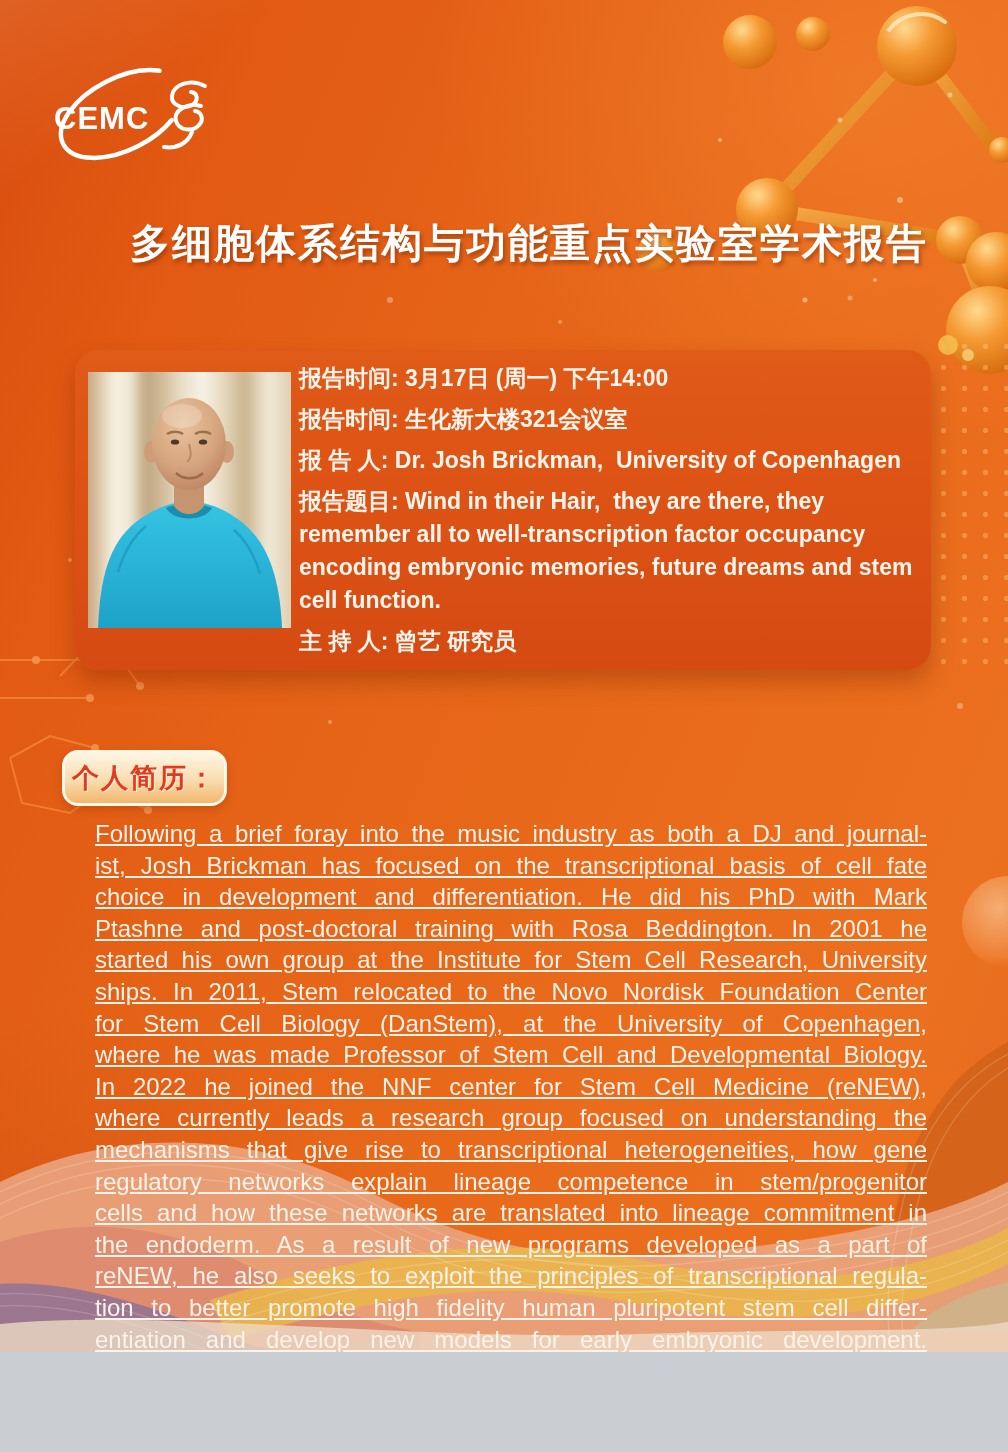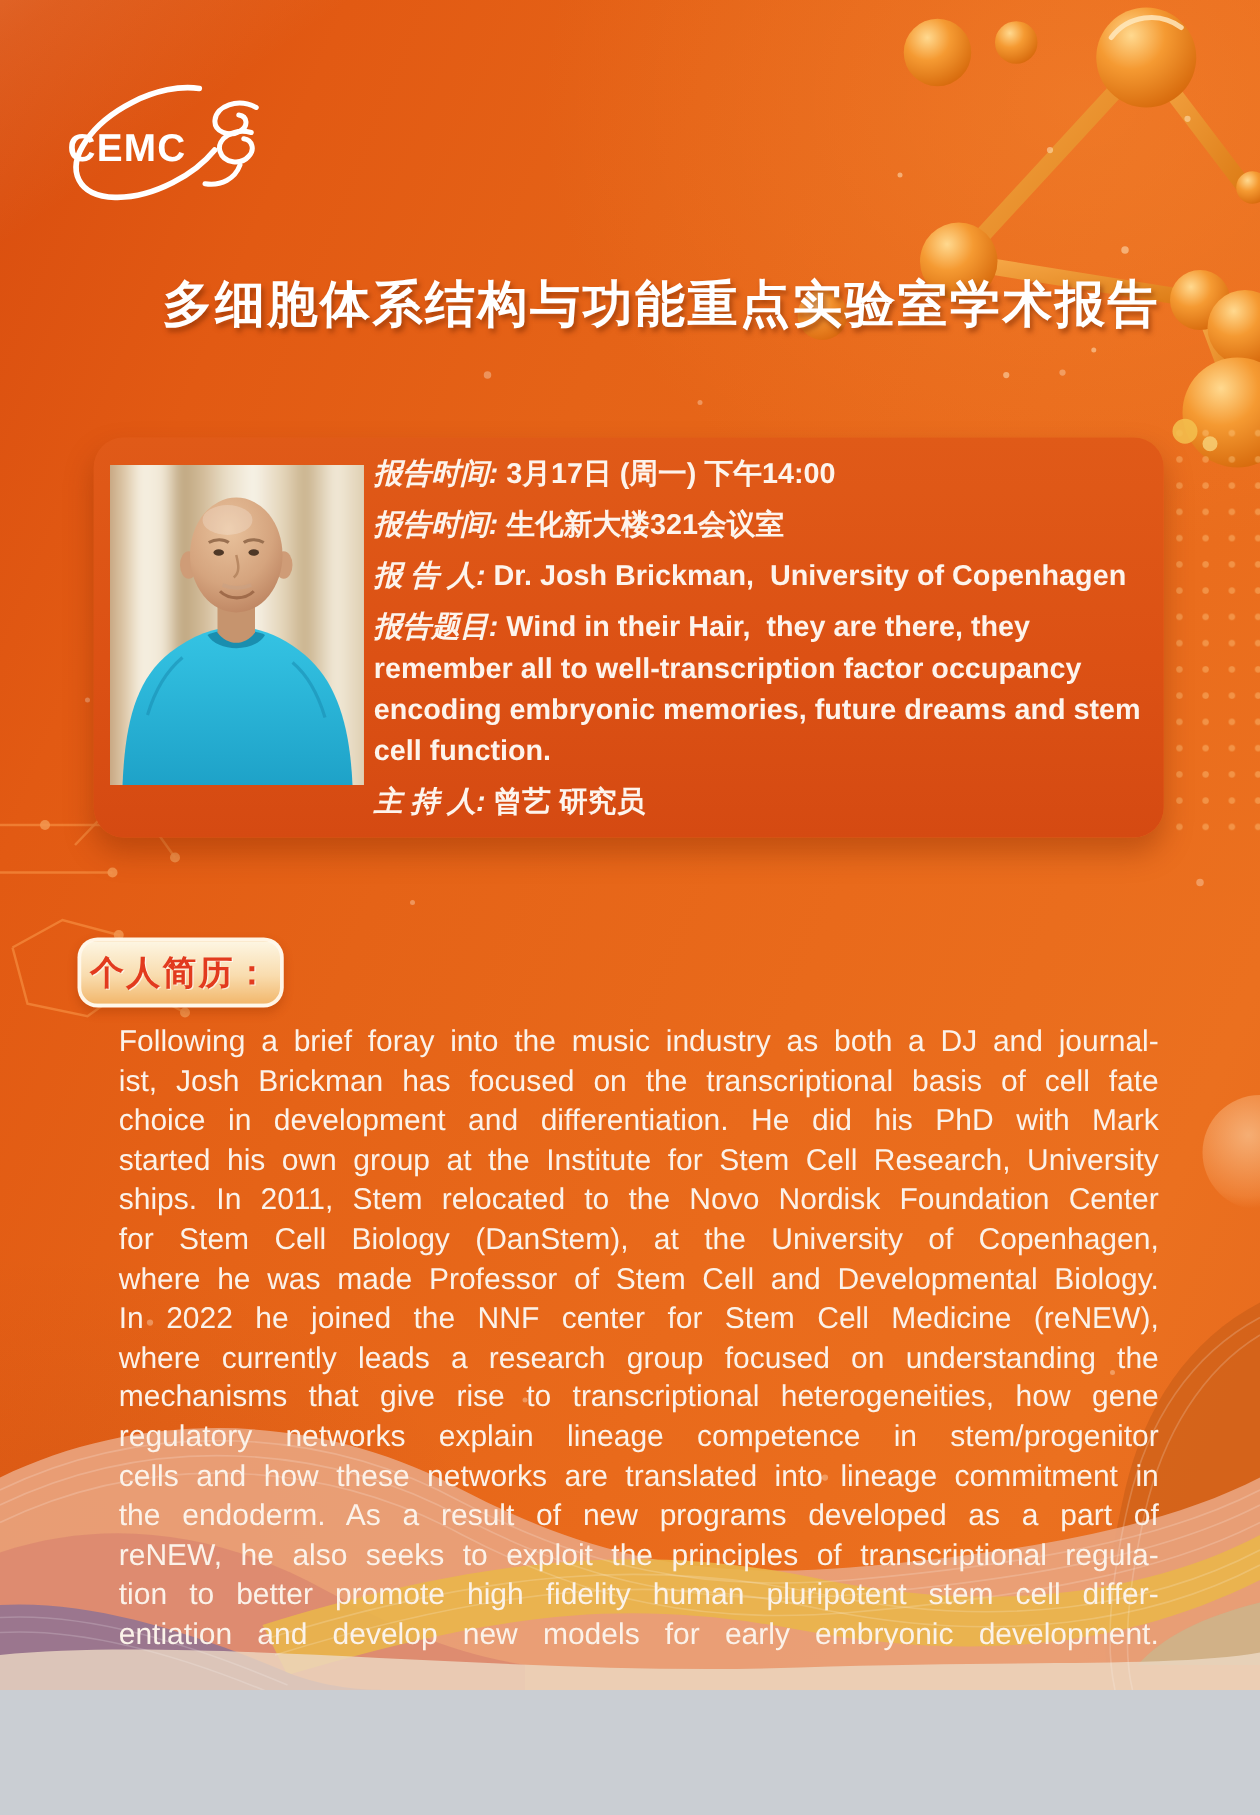--- a/index.html
+++ b/index.html
@@ -47,37 +47,37 @@
     position:absolute;inset:-8px;filter:blur(4px);
     background:linear-gradient(90deg,#bb936c 0%,#ddc8a8 9%,#f6f0e2 15%,#f1e8d6 23%,#bfa67f 30%,#d3bd9b 38%,#e9ddc6 46%,#f7f3e8 56%,#e3d4b8 67%,#c9b28c 75%,#f2ead9 86%,#d9c7a6 100%);
   }
   .photo svg{position:absolute;left:0;top:0;}
   .card-text{
     position:absolute;left:224px;top:12px;width:620px;
     color:#fdf4ec;font-weight:bold;font-size:23px;line-height:33px;
   }
   .row{margin-bottom:8px;}
   .row .val{white-space:pre-wrap;}
-  .row .lbl{white-space:pre;font-style:italic;}
+  .row .lbl{white-space:pre;}
   
   .badge{
     position:absolute;left:62px;top:750px;
     padding:7px 7px;border-radius:16px;
     border:3px solid rgba(255,248,235,.95);
     background:linear-gradient(180deg,#fdf6e3 0%,#f9dcae 55%,#f2b76c 100%);
     box-shadow:0 4px 8px rgba(150,50,0,.3);
     font-size:27px;font-weight:bold;color:#e23a1e;letter-spacing:2px;
     text-shadow:1px 1px 0 rgba(255,255,255,.65);
   }
   
   .bio{
     position:absolute;left:95px;top:818px;width:832px;
     color:#fbf2e9;font-size:24px;line-height:31.6px;
   }
-  .bio-line{text-align:justify;text-align-last:justify;}
+  .bio-line{text-align:justify;text-align-last:justify;text-decoration:underline;}
 </style>
 </head>
 <body>
 
 <div class="poster">
 
   <div class="layer streak"></div>
 
   <svg class="layer" style="left:600px;top:0" width="408" height="380" viewBox="0 0 408 380">
     <defs>
@@ -229,20 +229,21 @@
       <div class="row"><span class="lbl">主 持 人: </span><span class="val">曾艺 研究员</span></div>
     </div>
   </div>
 
   <div class="badge">个人简历：</div>
 
   <div class="bio">
     <div class="bio-line">Following a brief foray into the music industry as both a DJ and journal-</div>
     <div class="bio-line">ist, Josh Brickman has focused on the transcriptional basis of cell fate</div>
     <div class="bio-line">choice in development and differentiation. He did his PhD with Mark</div>
+    <div class="bio-line">Ptashne and post-doctoral training with Rosa Beddington. In 2001 he</div>
     <div class="bio-line">started his own group at the Institute for Stem Cell Research, University</div>
     <div class="bio-line">ships. In 2011, Stem relocated to the Novo Nordisk Foundation Center</div>
     <div class="bio-line">for Stem Cell Biology (DanStem), at the University of Copenhagen,</div>
     <div class="bio-line">where he was made Professor of Stem Cell and Developmental Biology.</div>
     <div class="bio-line">In 2022 he joined the NNF center for Stem Cell Medicine (reNEW),</div>
     <div class="bio-line">where currently leads a research group focused on understanding the</div>
     <div class="bio-line">mechanisms that give rise to transcriptional heterogeneities, how gene</div>
     <div class="bio-line">regulatory networks explain lineage competence in stem/progenitor</div>
     <div class="bio-line">cells and how these networks are translated into lineage commitment in</div>
     <div class="bio-line">the endoderm. As a result of new programs developed as a part of</div>

